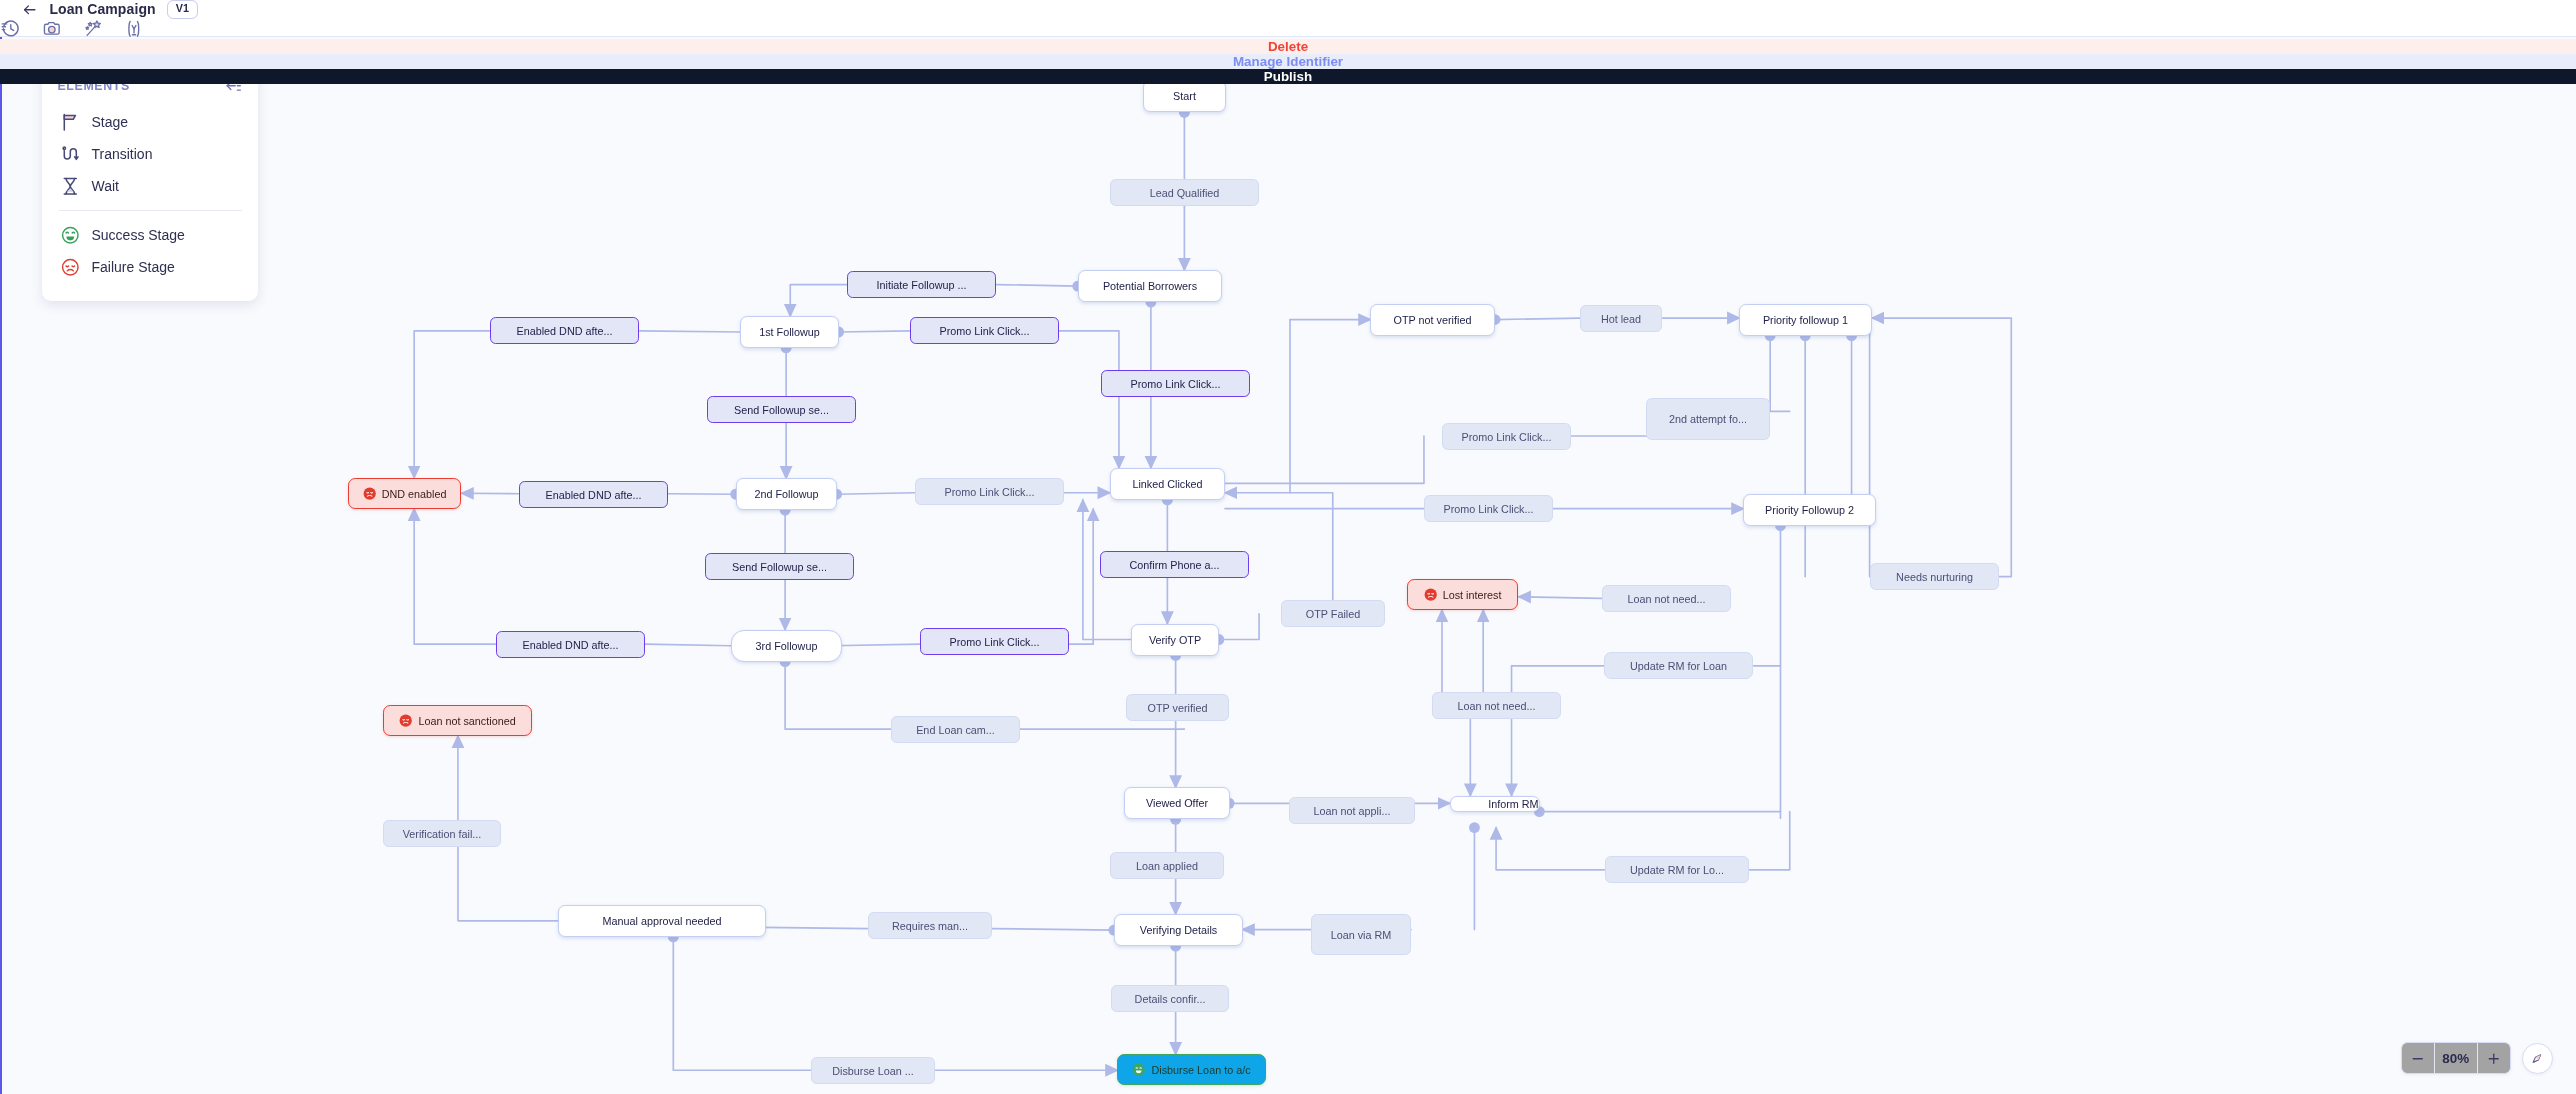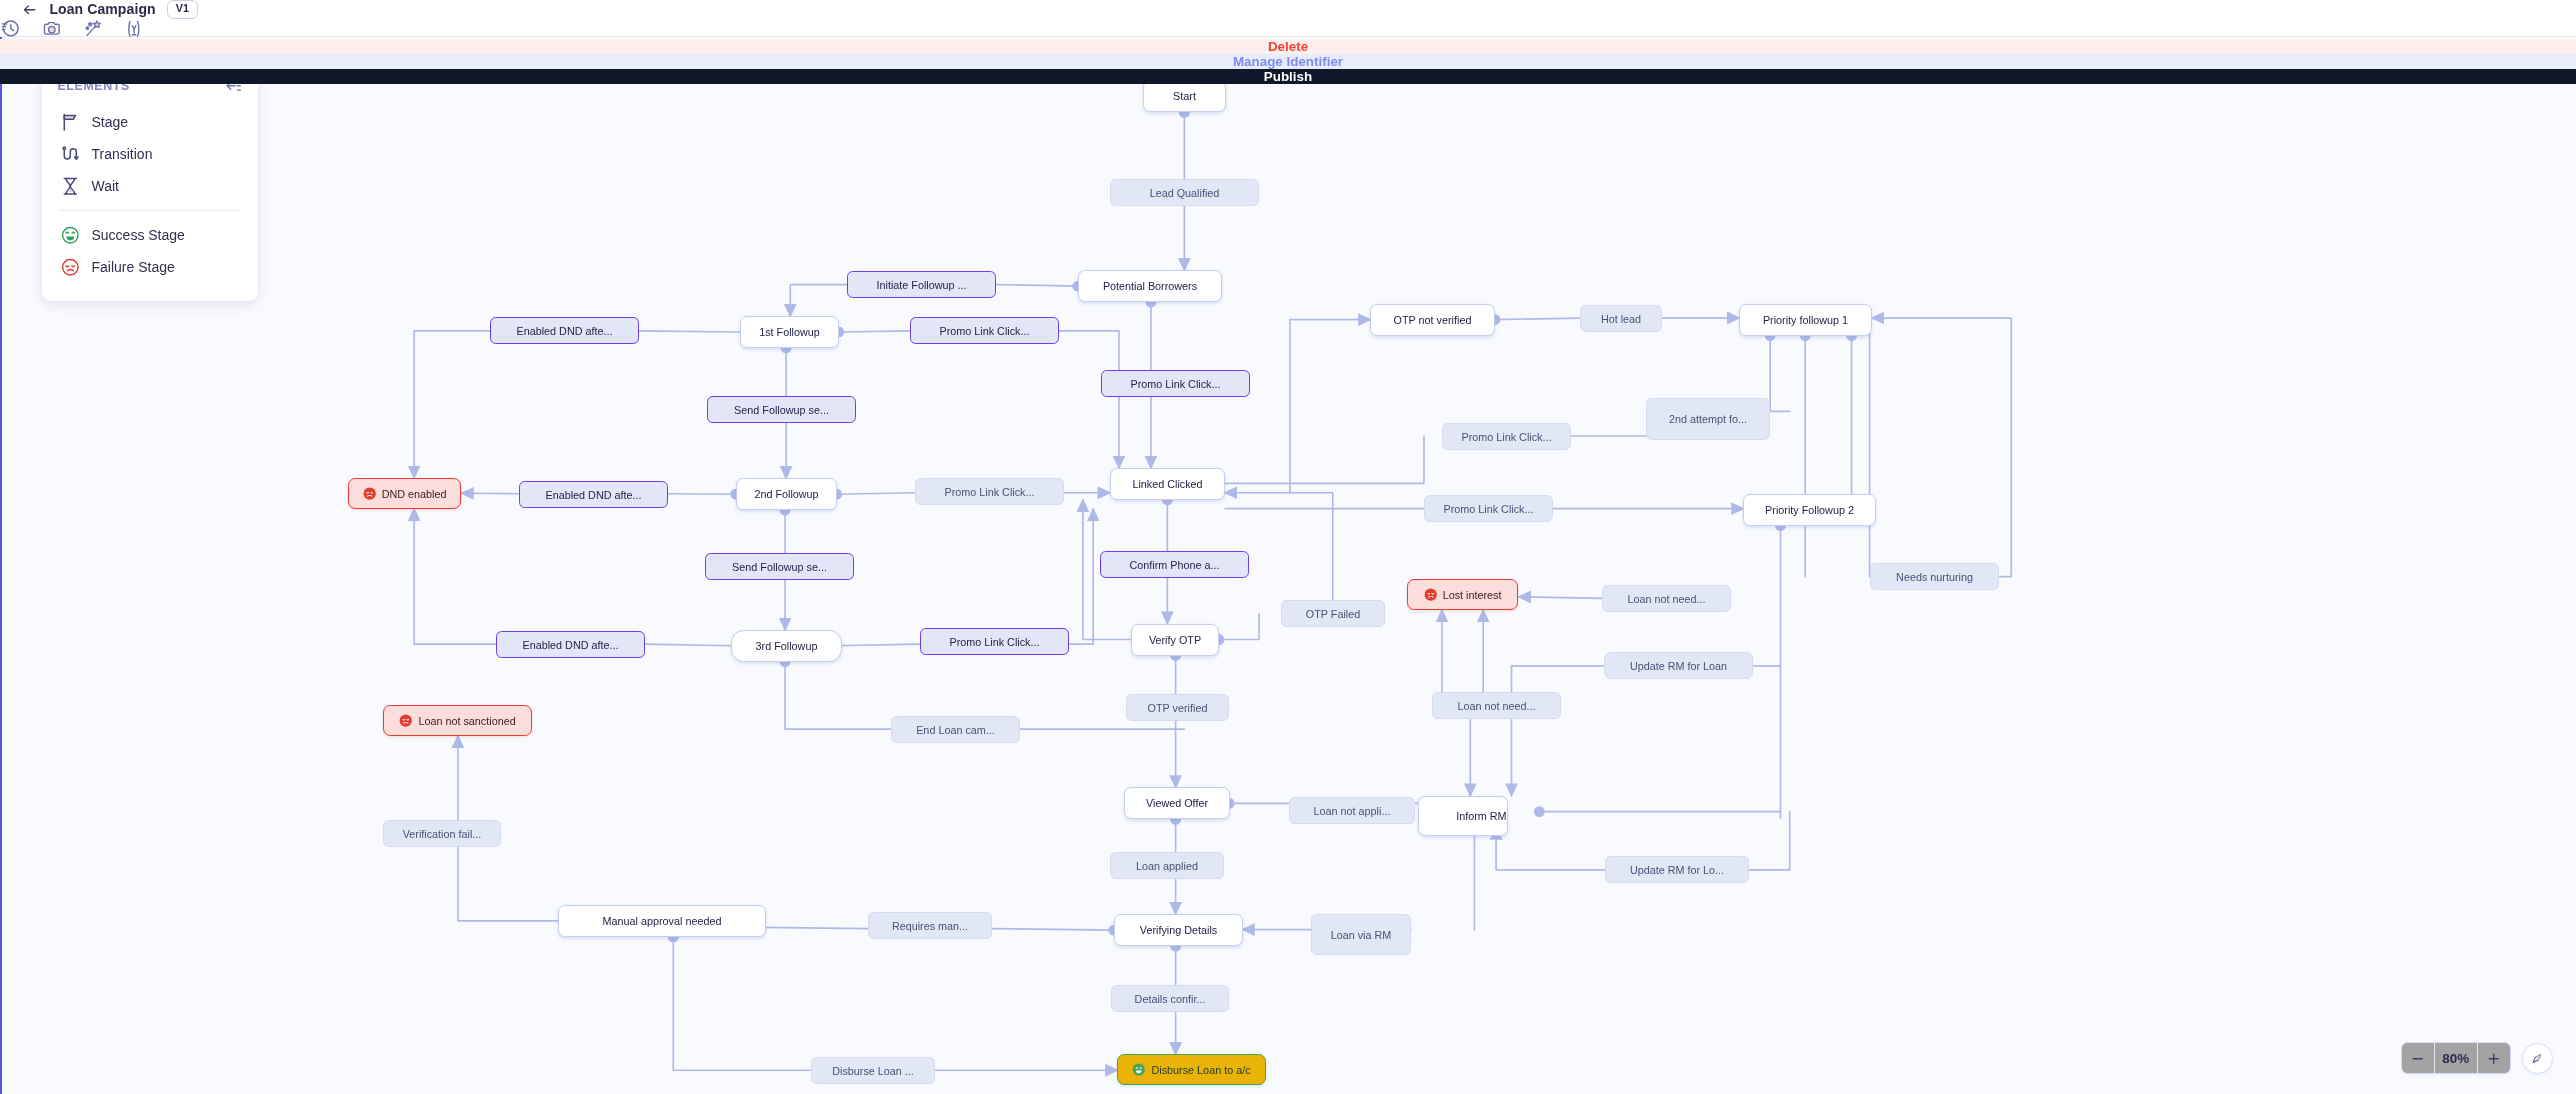--- a/index.html
+++ b/index.html
@@ -65,21 +65,21 @@
   .node {
     position: absolute; display: flex; align-items: center; justify-content: center;
     font-size: 10.8px; border-radius: 7.2px; white-space: nowrap; z-index: 20;
     cursor: pointer; text-align: center;
   }
   .node.stage {
     background: #ffffff; color: #23234a; border: 0.8px solid #c3cef2;
     box-shadow: 0 1.5px 3.6px rgba(110,130,200,.22); padding: 0 11.3px;
   }
   .node.success {
-    background: #eab308; color: #1d3a27; border: 1px solid #3fa55f;
+    background: #0ea5e9; color: #1d3a27; border: 1px solid #3fa55f;
     padding: 0 9.3px; gap: 5.7px; box-shadow: 0 1px 3.1px rgba(60,150,90,.18);
   }
   .node.failure {
     background: #fbdedb; color: #3a1a18; border: 1px solid #ec3b30;
     padding: 0 9.3px; gap: 5.7px; box-shadow: 0 1px 3.1px rgba(220,80,70,.2);
   }
   .face { width: 13.4px; height: 13.4px; flex: 0 0 13.4px; }
 
   .tlabel {
     position: absolute; display: flex; align-items: center; justify-content: center;
@@ -388,21 +388,21 @@
         </div>
         <div class="node stage" style="left: 1368px; top: 274px; width: 125px; height: 32px;">
           <span>OTP not verified</span>
         </div>
         <div class="node stage" style="left: 1737px; top: 274px; width: 133px; height: 32px;">
           <span>Priority followup 1</span>
         </div>
         <div class="node stage" style="left: 1741px; top: 464px; width: 133px; height: 32px;">
           <span>Priority Followup 2</span>
         </div>
-        <div class="node stage" style="left: 1416px; top: 766px; width: 90px; height: 40px; padding-left: 48px;">
+        <div class="node stage" style="left: 1448px; top: 766px; width: 90px; height: 16px; padding-left: 48px;">
           <span>Inform RM</span>
         </div>
         <div class="node failure" style="left: 346px; top: 448px; width: 113px; height: 31px;">
           <svg class="face" viewBox="0 0 24 24" fill="none" stroke="#ffffff" stroke-width="1.8" stroke-linecap="round">
             <circle cx="12" cy="12" r="11" fill="#e23c2e" stroke="none"></circle>
             <path d="M8 16.5c2-1.8 6-1.8 8 0"></path>
             <path d="M7 10c.9.9 2.1.9 3 0"></path>
             <path d="M14 10c.9.9 2.1.9 3 0"></path>
           </svg>
           <span>DND enabled</span>

